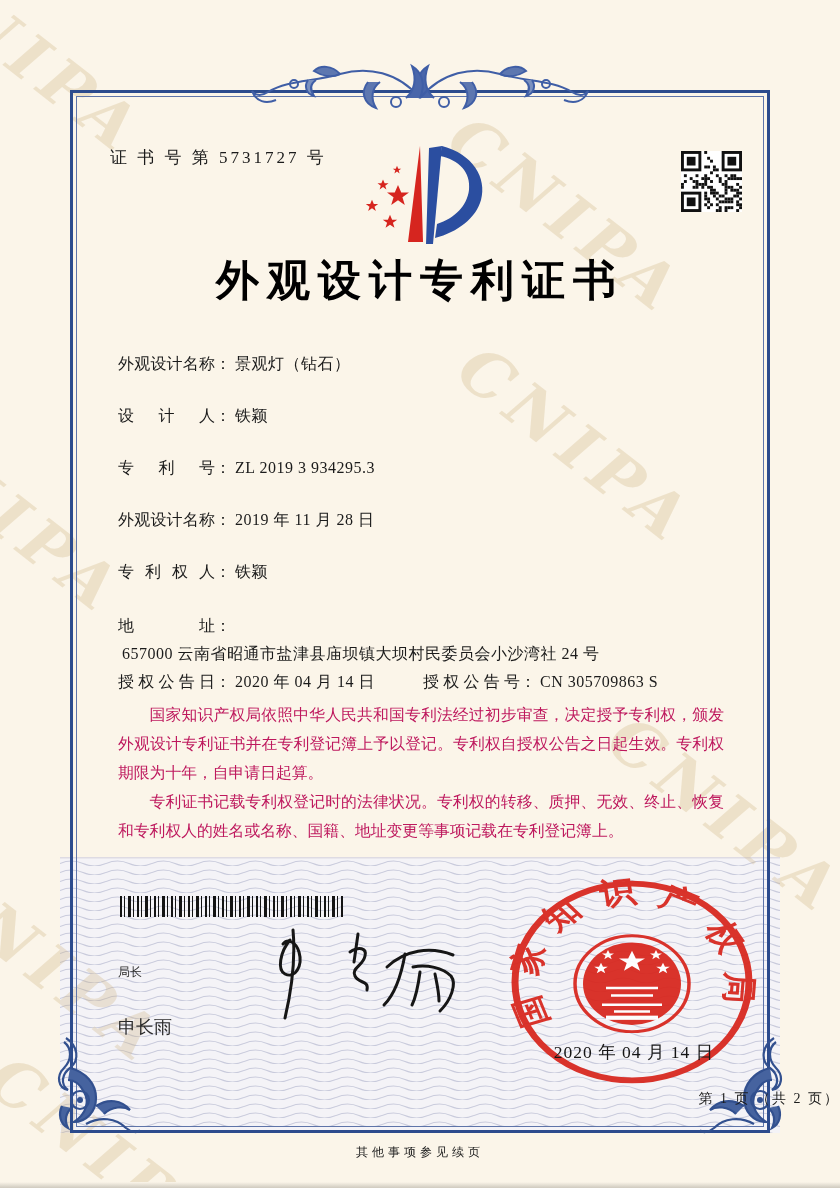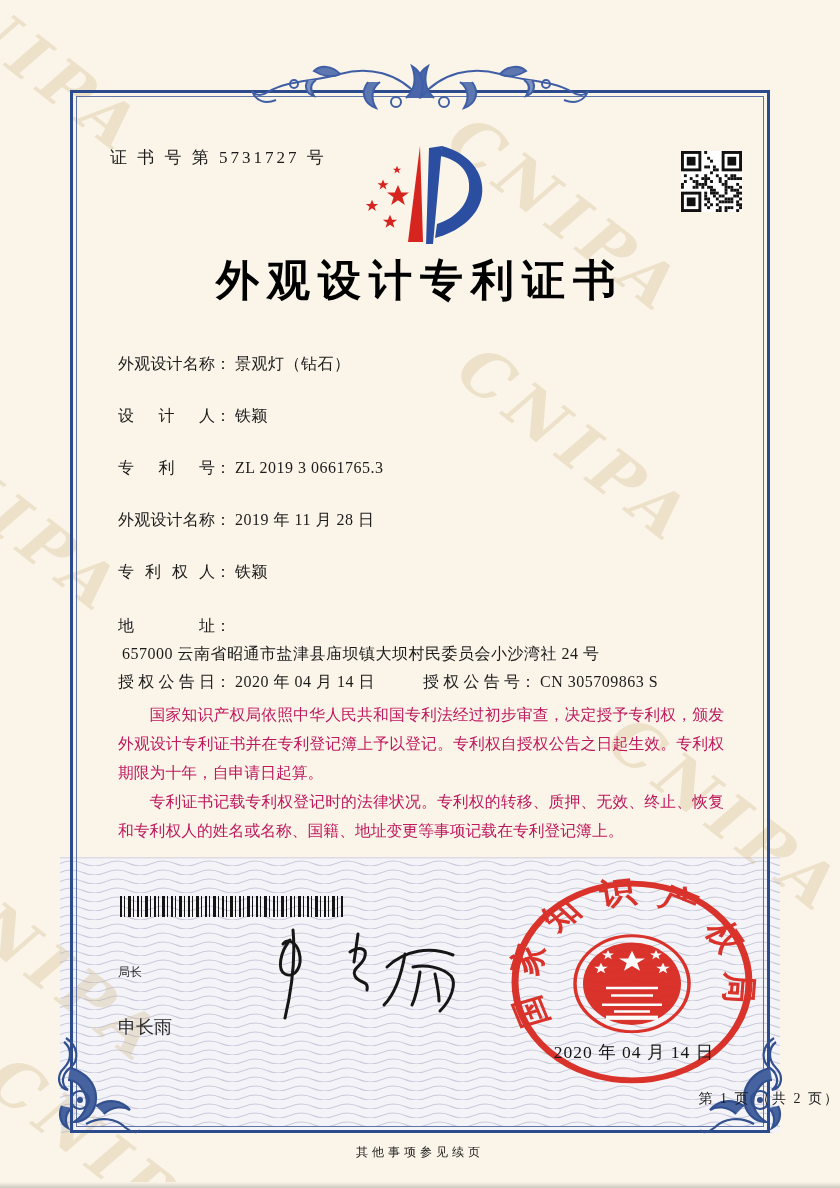--- a/index.html
+++ b/index.html
@@ -244,21 +244,21 @@
     <div class="title">外观设计专利证书</div>
 
     <div class="fields">
       <div class="row">
         <span class="f-label">外观设计名称</span><span class="f-colon">：</span><span class="f-value">景观灯（钻石）</span>
       </div>
       <div class="row">
         <span class="f-label">设计人</span><span class="f-colon">：</span><span class="f-value">铁颖</span>
       </div>
       <div class="row">
-        <span class="f-label">专利号</span><span class="f-colon">：</span><span class="f-value">ZL 2019 3 0661765.3</span>
+        <span class="f-label">专利号</span><span class="f-colon">：</span><span class="f-value">ZL 2019 3 934295.3</span>
       </div>
       <div class="row">
         <span class="f-label">外观设计名称</span><span class="f-colon">：</span><span class="f-value">2019 年 11 月 28 日</span>
       </div>
       <div class="row">
         <span class="f-label">专利权人</span><span class="f-colon">：</span><span class="f-value">铁颖</span>
       </div>
       <div class="row addr">
         <span class="f-label">地址</span><span class="f-colon">：</span><span class="f-value">657000 云南省昭通市盐津县庙坝镇大坝村民委员会小沙湾社 24 号</span>
       </div>

